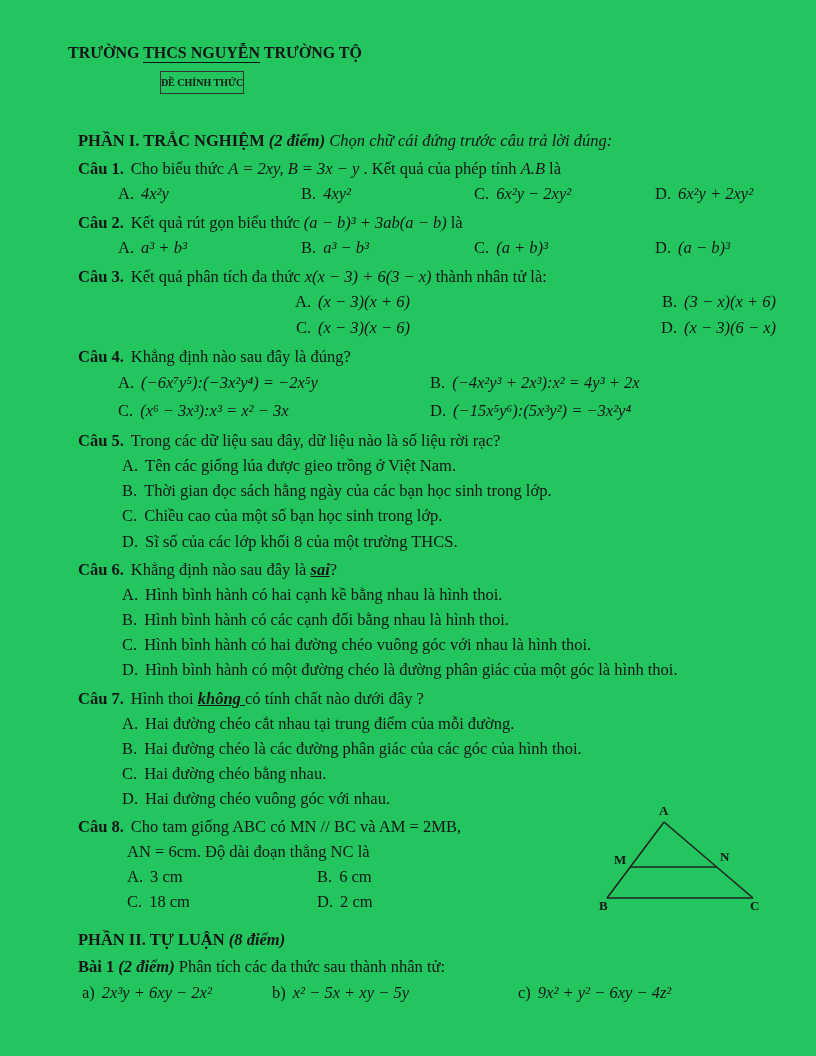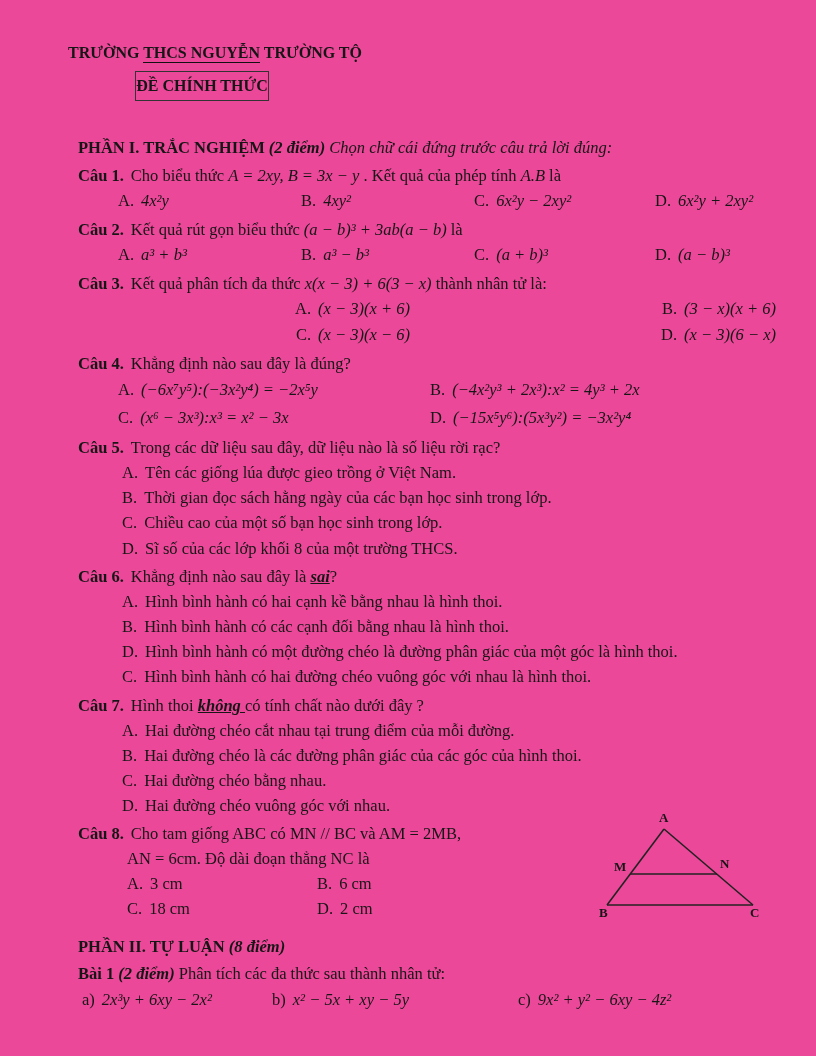--- a/index.html
+++ b/index.html
@@ -1,34 +1,34 @@
 <!DOCTYPE html>
 <html><head>
 <meta charset="utf-8">
 <style>
   html,body { margin:0; padding:0; background:#e8e8e8; }
   .page {
     position:relative; width:816px; height:1056px; margin:0 auto;
-    background:#ec4899; color:#161616; overflow:hidden;
+    background:#22c55e; color:#161616; overflow:hidden;
     font-family:"Liberation Serif","DejaVu Serif",serif;
     font-size:16.5px; box-sizing:border-box;
     padding:44px 40px 0 78px;
   }
   p { margin:0; }
   b { font-weight:bold; }
   .bi { font-weight:bold; font-style:italic; }
   .math { font-style:italic; }
   
   .hdr { display:flex; align-items:flex-start; }
   .hdr-left { width:268px; margin-left:-10px; text-align:center; flex:none; }
   .school { font-weight:bold; font-size:16px; white-space:nowrap; }
   .school .ul { border-bottom:1.6px solid #111; padding-bottom:1px; }
   .exam-box {
     display:inline-block; margin-top:9px; padding:5px 0;
-    border:1.6px solid #333; font-weight:bold; font-size:16px; white-space:nowrap;
+    border:1.6px solid #333; font-weight:bold; font-size:10px; white-space:nowrap;
   }
   .hdr-right { flex:1; text-align:center; line-height:21.8px; font-size:16px; }
   .hdr-right .ln { font-weight:bold; white-space:nowrap; }
   
   .sec1 { margin-top:34px; line-height:25px; }
   .q { margin-top:3px; }
   .qline { line-height:25px; }
   .qlabel { margin-right:7px; }
   .emph { font-weight:bold; font-style:italic; text-decoration:underline; }
   .olet { margin-right:7px; }
@@ -114,22 +114,22 @@
       <span class="optline"><span class="olet">C.</span><span>Chiều cao của một số bạn học sinh trong lớp.</span></span>
       <span class="optline"><span class="olet">D.</span><span>Sĩ số của các lớp khối 8 của một trường THCS.</span></span>
     </div>
   </div>
 
   <div class="q">
     <p class="qline"><b class="qlabel">Câu 6.</b><span>Khẳng định nào sau đây là </span><span class="emph">sai</span><span>?</span></p>
     <div class="opts1">
       <span class="optline"><span class="olet">A.</span><span>Hình bình hành có hai cạnh kề bằng nhau là hình thoi.</span></span>
       <span class="optline"><span class="olet">B.</span><span>Hình bình hành có các cạnh đối bằng nhau là hình thoi.</span></span>
+      <span class="optline"><span class="olet">C.</span><span>Hình bình hành có hai đường chéo vuông góc với nhau là hình thoi.</span></span>
       <span class="optline"><span class="olet">D.</span><span>Hình bình hành có một đường chéo là đường phân giác của một góc là hình thoi.</span></span>
-      <span class="optline"><span class="olet">C.</span><span>Hình bình hành có hai đường chéo vuông góc với nhau là hình thoi.</span></span>
     </div>
   </div>
 
   <div class="q">
     <p class="qline"><b class="qlabel">Câu 7.</b><span>Hình thoi </span><span class="emph">không </span><span>có tính chất nào dưới đây ?</span></p>
     <div class="opts1">
       <span class="optline"><span class="olet">A.</span><span>Hai đường chéo cắt nhau tại trung điểm của mỗi đường.</span></span>
       <span class="optline"><span class="olet">B.</span><span>Hai đường chéo là các đường phân giác của các góc của hình thoi.</span></span>
       <span class="optline"><span class="olet">C.</span><span>Hai đường chéo bằng nhau.</span></span>
       <span class="optline"><span class="olet">D.</span><span>Hai đường chéo vuông góc với nhau.</span></span>

